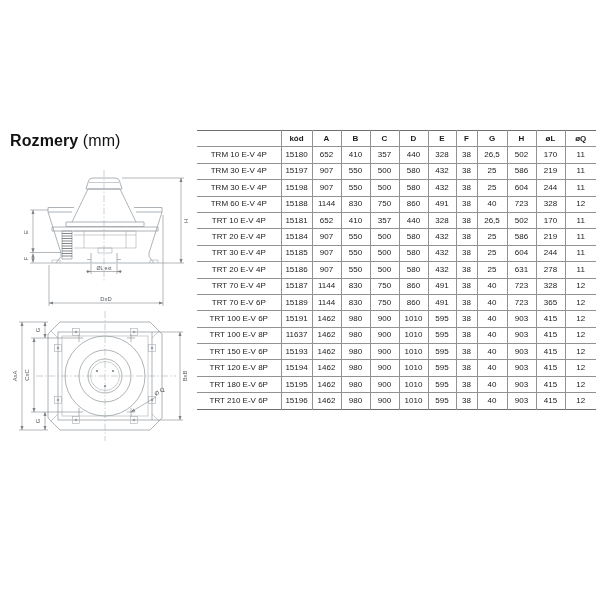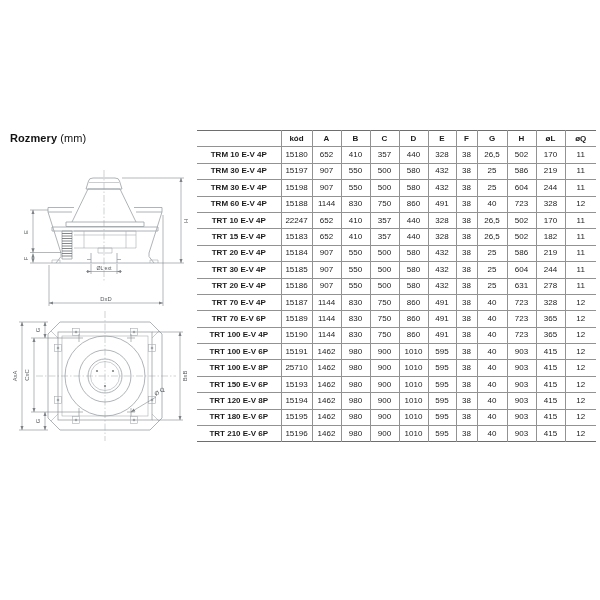--- a/index.html
+++ b/index.html
@@ -1,21 +1,21 @@
 <!DOCTYPE html>
 <html><head>
 <meta charset="utf-8">
 <style>
   html,body { margin:0; padding:0; }
   body {
     width:600px; height:600px; position:relative; overflow:hidden;
     background:#ffffff; font-family:"Liberation Sans", sans-serif;
   }
   
-  .page-title { position:absolute; left:10px; top:132px; font-size:11px; color:#121212; letter-spacing:0.1px; }
+  .page-title { position:absolute; left:10px; top:132px; font-size:16px; color:#121212; letter-spacing:0.1px; }
   .page-title .b { font-weight:bold; }
 
   
   .drawing { position:absolute; }
   #side-view { left:8px; top:160px; }
   #top-view  { left:8px; top:308px; }
   .part   { stroke:#9ba1a6; stroke-width:0.8; fill:none; }
   .part2  { stroke:#a8adb2; stroke-width:0.6; fill:none; }
   .hatch  { stroke:#646a6e; stroke-width:0.8; fill:none; }
   .dimln  { stroke:#83888c; stroke-width:0.6; fill:none; }
@@ -31,21 +31,21 @@
     border-top:1.2px solid #6e6e6e; border-bottom:1.2px solid #6e6e6e;
   }
   #dim-table th, #dim-table td {
     border-right:1px solid #929292; border-bottom:1px solid #929292;
     padding:0; height:15.4px; line-height:1; text-align:center;
     font-size:8px; color:#1b1b1b; white-space:nowrap; overflow:hidden;
   }
   #dim-table tr > *:last-child { border-right:none; }
   #dim-table tbody tr:last-child td { border-bottom:none; }
   #dim-table thead th { font-weight:bold; }
-  #dim-table td.model { font-weight:bold; }
+  #dim-table td.model { font-weight:normal; }
 </style>
 </head>
 <body>
 
 <div class="page-title">
   <span class="b">Rozmery</span>
   <span>(mm)</span>
 </div>
 
 <svg id="side-view" class="drawing" width="195" height="150" viewBox="0 0 195 150">
@@ -254,44 +254,30 @@
         <td>860</td>
         <td>491</td>
         <td>38</td>
         <td>40</td>
         <td>723</td>
         <td>328</td>
         <td>12</td>
       </tr>
       <tr>
         <td class="model">TRT 10 E-V 4P</td>
-        <td>22247</td>
+        <td>15181</td>
         <td>652</td>
         <td>410</td>
         <td>357</td>
         <td>440</td>
         <td>328</td>
         <td>38</td>
         <td>26,5</td>
         <td>502</td>
         <td>170</td>
-        <td>11</td>
-      </tr>
-      <tr>
-        <td class="model">TRT 15 E-V 4P</td>
-        <td>15183</td>
-        <td>652</td>
-        <td>410</td>
-        <td>357</td>
-        <td>440</td>
-        <td>328</td>
-        <td>38</td>
-        <td>26,5</td>
-        <td>502</td>
-        <td>182</td>
         <td>11</td>
       </tr>
       <tr>
         <td class="model">TRT 20 E-V 4P</td>
         <td>15184</td>
         <td>907</td>
         <td>550</td>
         <td>500</td>
         <td>580</td>
         <td>432</td>
@@ -351,50 +337,36 @@
         <td>750</td>
         <td>860</td>
         <td>491</td>
         <td>38</td>
         <td>40</td>
         <td>723</td>
         <td>365</td>
         <td>12</td>
       </tr>
       <tr>
-        <td class="model">TRT 100 E-V 4P</td>
-        <td>15190</td>
-        <td>1144</td>
-        <td>830</td>
-        <td>750</td>
-        <td>860</td>
-        <td>491</td>
-        <td>38</td>
-        <td>40</td>
-        <td>723</td>
-        <td>365</td>
-        <td>12</td>
-      </tr>
-      <tr>
         <td class="model">TRT 100 E-V 6P</td>
         <td>15191</td>
         <td>1462</td>
         <td>980</td>
         <td>900</td>
         <td>1010</td>
         <td>595</td>
         <td>38</td>
         <td>40</td>
         <td>903</td>
         <td>415</td>
         <td>12</td>
       </tr>
       <tr>
         <td class="model">TRT 100 E-V 8P</td>
-        <td>25710</td>
+        <td>11637</td>
         <td>1462</td>
         <td>980</td>
         <td>900</td>
         <td>1010</td>
         <td>595</td>
         <td>38</td>
         <td>40</td>
         <td>903</td>
         <td>415</td>
         <td>12</td>

